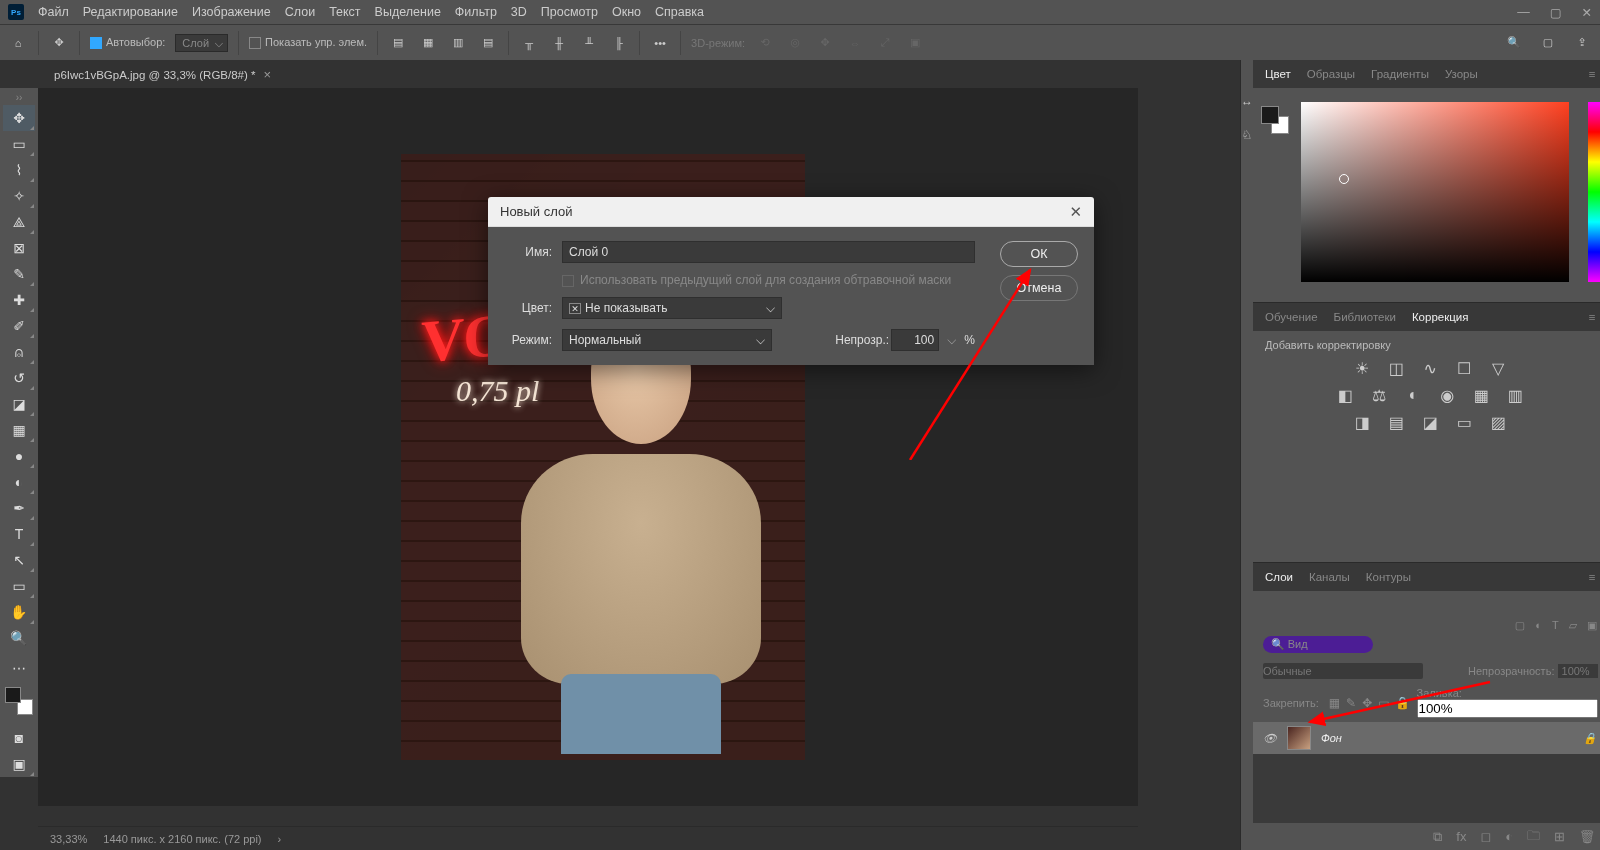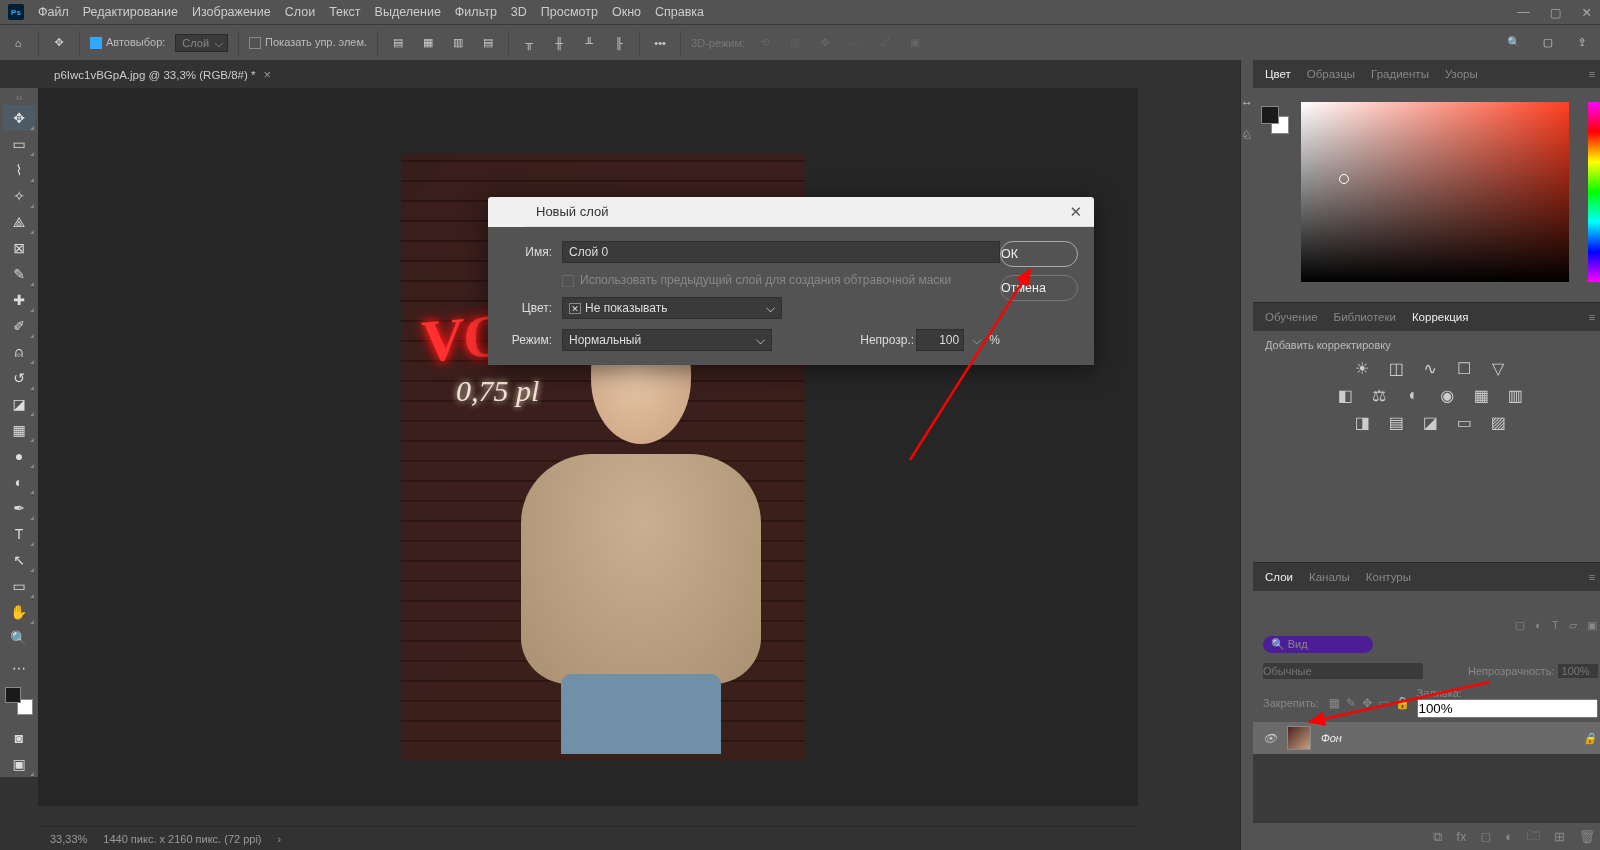--- a/index.html
+++ b/index.html
@@ -60,33 +60,33 @@
 .lock-row { padding:4px 10px; display:flex; align-items:center; gap:6px; font-size:11px; color:#888;}
 .lock-row .icons { display:flex; gap:6px; font-size:12px; margin-left:4px;}
 .layer-list { flex:1; background:#3a3a3a; }
 .layer-item { height:32px; background:#6a6a6a; display:flex; align-items:center; padding:0 10px; gap:10px; font-size:11px; font-style:italic; color:#eee;}
 .eye { width:14px; color:#ccc;}
 .thumb { width:24px; height:24px; background:linear-gradient(135deg,#4a2520,#c8a080); border:1px solid #888;}
 .layer-item .lock { margin-left:auto; color:#aaa;}
 .panel-footer { height:28px; display:flex; align-items:center; justify-content:flex-end; gap:14px; padding:0 12px; color:#888; font-size:13px; background:#535353; border-top:1px solid #3a3a3a;}
 .status { position:absolute; left:38px; bottom:0; height:24px; width:1100px; background:#323232; display:flex; align-items:center; padding:0 12px; gap:16px; font-size:11px; color:#999; border-top:1px solid #2a2a2a;}
 .dialog { position:absolute; left:488px; top:197px; width:606px; background:#f0f0f0; border-radius:3px; box-shadow:0 5px 25px rgba(0,0,0,.5); }
-.dlg-title { height:30px; display:flex; align-items:center; justify-content:space-between; padding:0 12px; color:#333; font-size:13px; border-bottom:1px solid #ddd;margin-left:36px; }
-.dlg-body { background:#535353; padding:14px 16px 14px 16px; display:flex; gap:0;}
+.dlg-title { height:30px; display:flex; align-items:center; justify-content:space-between; padding:0 12px; color:#333; font-size:13px; border-bottom:1px solid #ddd; }
+.dlg-body { background:#535353; padding:14px 16px 14px 16px; display:flex; gap:25px;}
 .dlg-fields { flex:1; }
 .dlg-row { display:flex; align-items:center; gap:10px; margin-bottom:10px; font-size:12px; color:#ccc;}
 .dlg-row label { width:48px; text-align:right; color:#ddd;}
 .dlg-row input.txt { flex:1; background:#3a3a3a; border:1px solid #2f2f2f; color:#ddd; padding:3px 6px; font-size:12px;}
 .dlg-row .dd { background:#3a3a3a; border:1px solid #2f2f2f; padding:3px 22px 3px 6px; position:relative; font-size:12px; color:#ddd;}
 .dlg-row .dd::after { content:'⌵'; position:absolute; right:6px;}
 .dlg-row .dd .xb { display:inline-block; border:1px solid #888; width:12px; height:11px; margin-right:4px; font-size:9px; text-align:center; line-height:10px;}
 .dlg-chk-row { margin-left:58px; font-size:12px; color:#888; margin-bottom:10px;}
 .dlg-chk-row .cb { display:inline-block; width:12px; height:12px; border:1px solid #666; margin-right:6px; vertical-align:middle;}
 .dlg-btns { width:78px; display:flex; flex-direction:column; gap:8px; }
-.dlg-btn { border:1px solid #777; border-radius:14px; padding:5px 0; font-size:12.5px; color:#eee; background:#535353;}
+.dlg-btn { border:1px solid #777; border-radius:14px; padding:5px 0; text-align:center; font-size:12.5px; color:#eee; background:#535353;}
 .dlg-btn.primary { border-color:#aaa; }
 .op-row { display:flex; align-items:center; gap:8px; font-size:12px; color:#ddd;}
 .op-row label{ text-align:right;}
 .op-row input { width:48px; background:#3a3a3a; border:1px solid #2f2f2f; color:#ddd; padding:3px 4px; text-align:right; font-size:12px;}
 .arrow1 { position:absolute; left:900px; top:260px; width:170px; height:200px; pointer-events:none;}
 .arrow2 { position:absolute; left:1300px; top:680px; width:200px; height:60px; pointer-events:none;}
 .fgbg-tool { position:relative; width:28px; height:28px; margin-top:6px;}
 .fgbg-tool .a{position:absolute;width:16px;height:16px;background:#1a1a1a;border:1px solid #888;z-index:2;}
 .fgbg-tool .b{position:absolute;right:0;bottom:0;width:16px;height:16px;background:#fff;border:1px solid #888;}
 </style>

